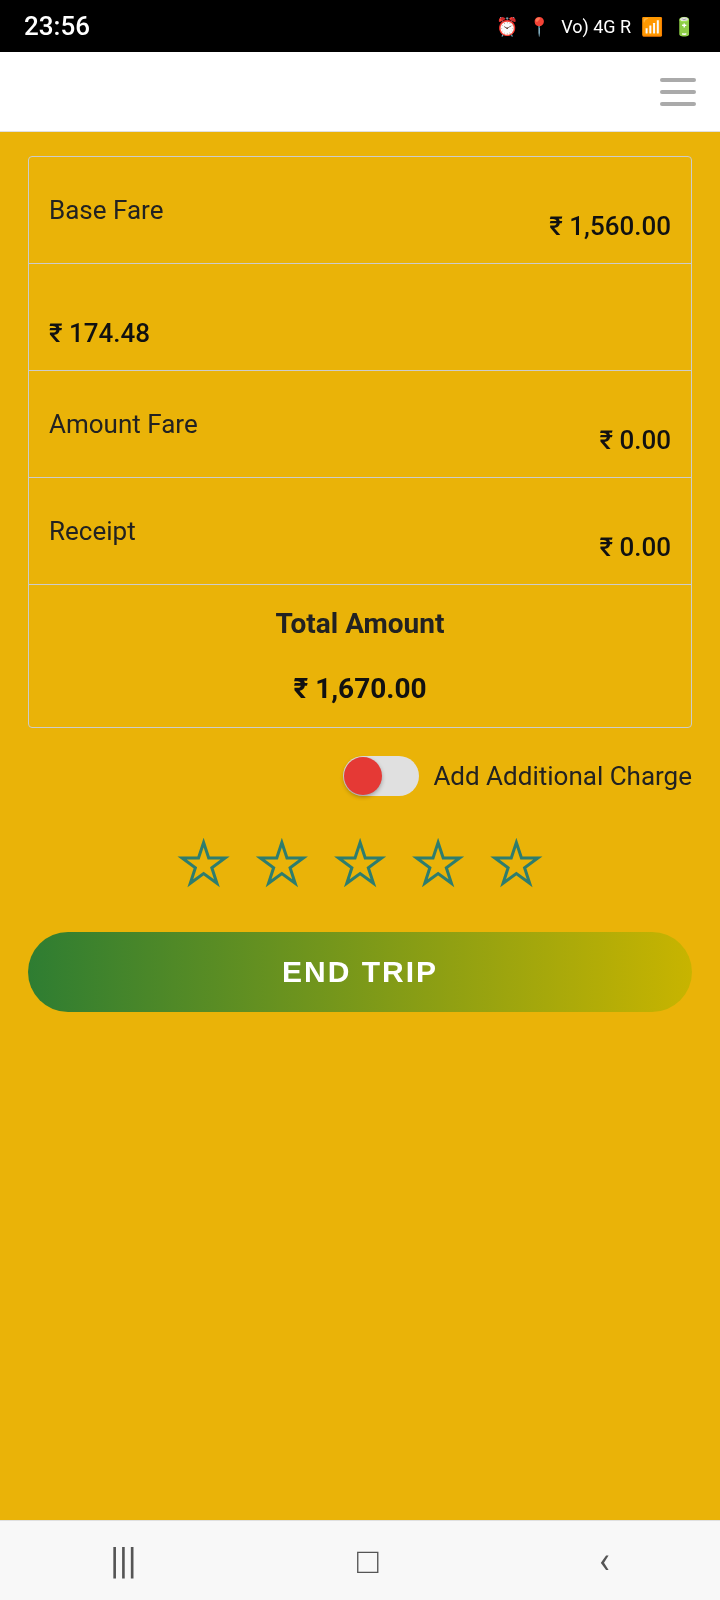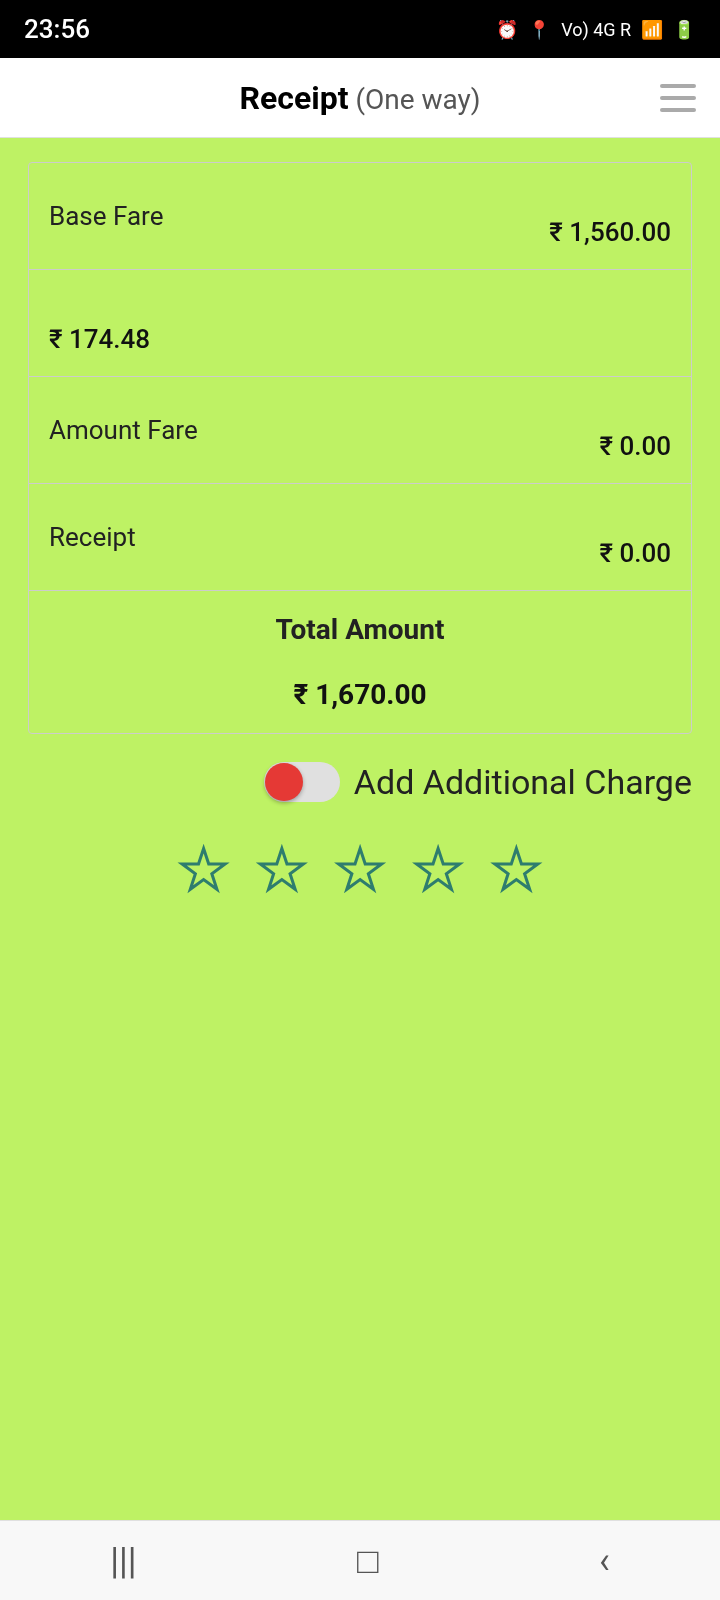--- a/index.html
+++ b/index.html
@@ -10,21 +10,21 @@
       min-height: 1600px;
       background: #f5f5f5;
       font-family: 'Roboto', Arial, sans-serif;
       display: flex;
       flex-direction: column;
     }
 
     
     .status-bar {
       width: 720px;
-      height: 58px;
+      height: 52px;
       background: #000;
       display: flex;
       align-items: center;
       justify-content: space-between;
       padding: 0 24px;
       flex-shrink: 0;
     }
     .status-time {
       color: #fff;
       font-size: 26px;
@@ -75,21 +75,21 @@
     .header-menu-icon span {
       display: block;
       height: 4px;
       background: #aaa;
       border-radius: 2px;
     }
 
     
     .main-content {
       flex: 1;
-      background: #bef264;
+      background: #eab308;
       padding: 0;
     }
 
     
     .receipt-table {
       margin: 24px 28px 0 28px;
       border: 1.5px solid #ccc;
       border-radius: 4px;
       overflow: hidden;
     }
@@ -145,21 +145,21 @@
       height: 38px;
       background: #e53935;
       border-radius: 50%;
       position: absolute;
       top: 1px;
       left: 1px;
       box-shadow: 0 2px 4px rgba(0,0,0,0.3);
       transition: left 0.2s;
     }
     .toggle-label {
-      font-size: 34px;
+      font-size: 26px;
       color: #222;
     }
 
     
     .star-rating {
       display: flex;
       justify-content: center;
       gap: 28px;
       padding: 40px 0 20px 0;
     }
@@ -221,23 +221,20 @@
   <div class="status-icons">
     <span class="status-icon-text">⏰</span>
     <span class="status-icon-text">📍</span>
     <span class="status-icon-text">Vo) 4G R</span>
     <span class="status-icon-text">📶</span>
     <span class="status-icon-text">🔋</span>
   </div>
 </div>
 
 <div class="header">
-  <span>
-    <span class="header-title">Receipt</span><span class="header-subtitle"> (One way)</span>
-  </span>
   <div class="header-menu-icon">
     <span></span>
     <span></span>
     <span></span>
   </div>
 </div>
 
 <div class="main-content">
 
   <div class="receipt-table">
@@ -270,20 +267,21 @@
   </div>
 
   <div class="star-rating">
     <span class="star">★</span>
     <span class="star">★</span>
     <span class="star">★</span>
     <span class="star">★</span>
     <span class="star">★</span>
   </div>
 
+  <button class="end-trip-btn">END TRIP</button>
 
   <div class="bottom-spacer"></div>
 </div>
 
 <div class="nav-bar">
   <span class="nav-icon">|||</span>
   <span class="nav-icon">□</span>
   <span class="nav-icon">‹</span>
 </div>
 

